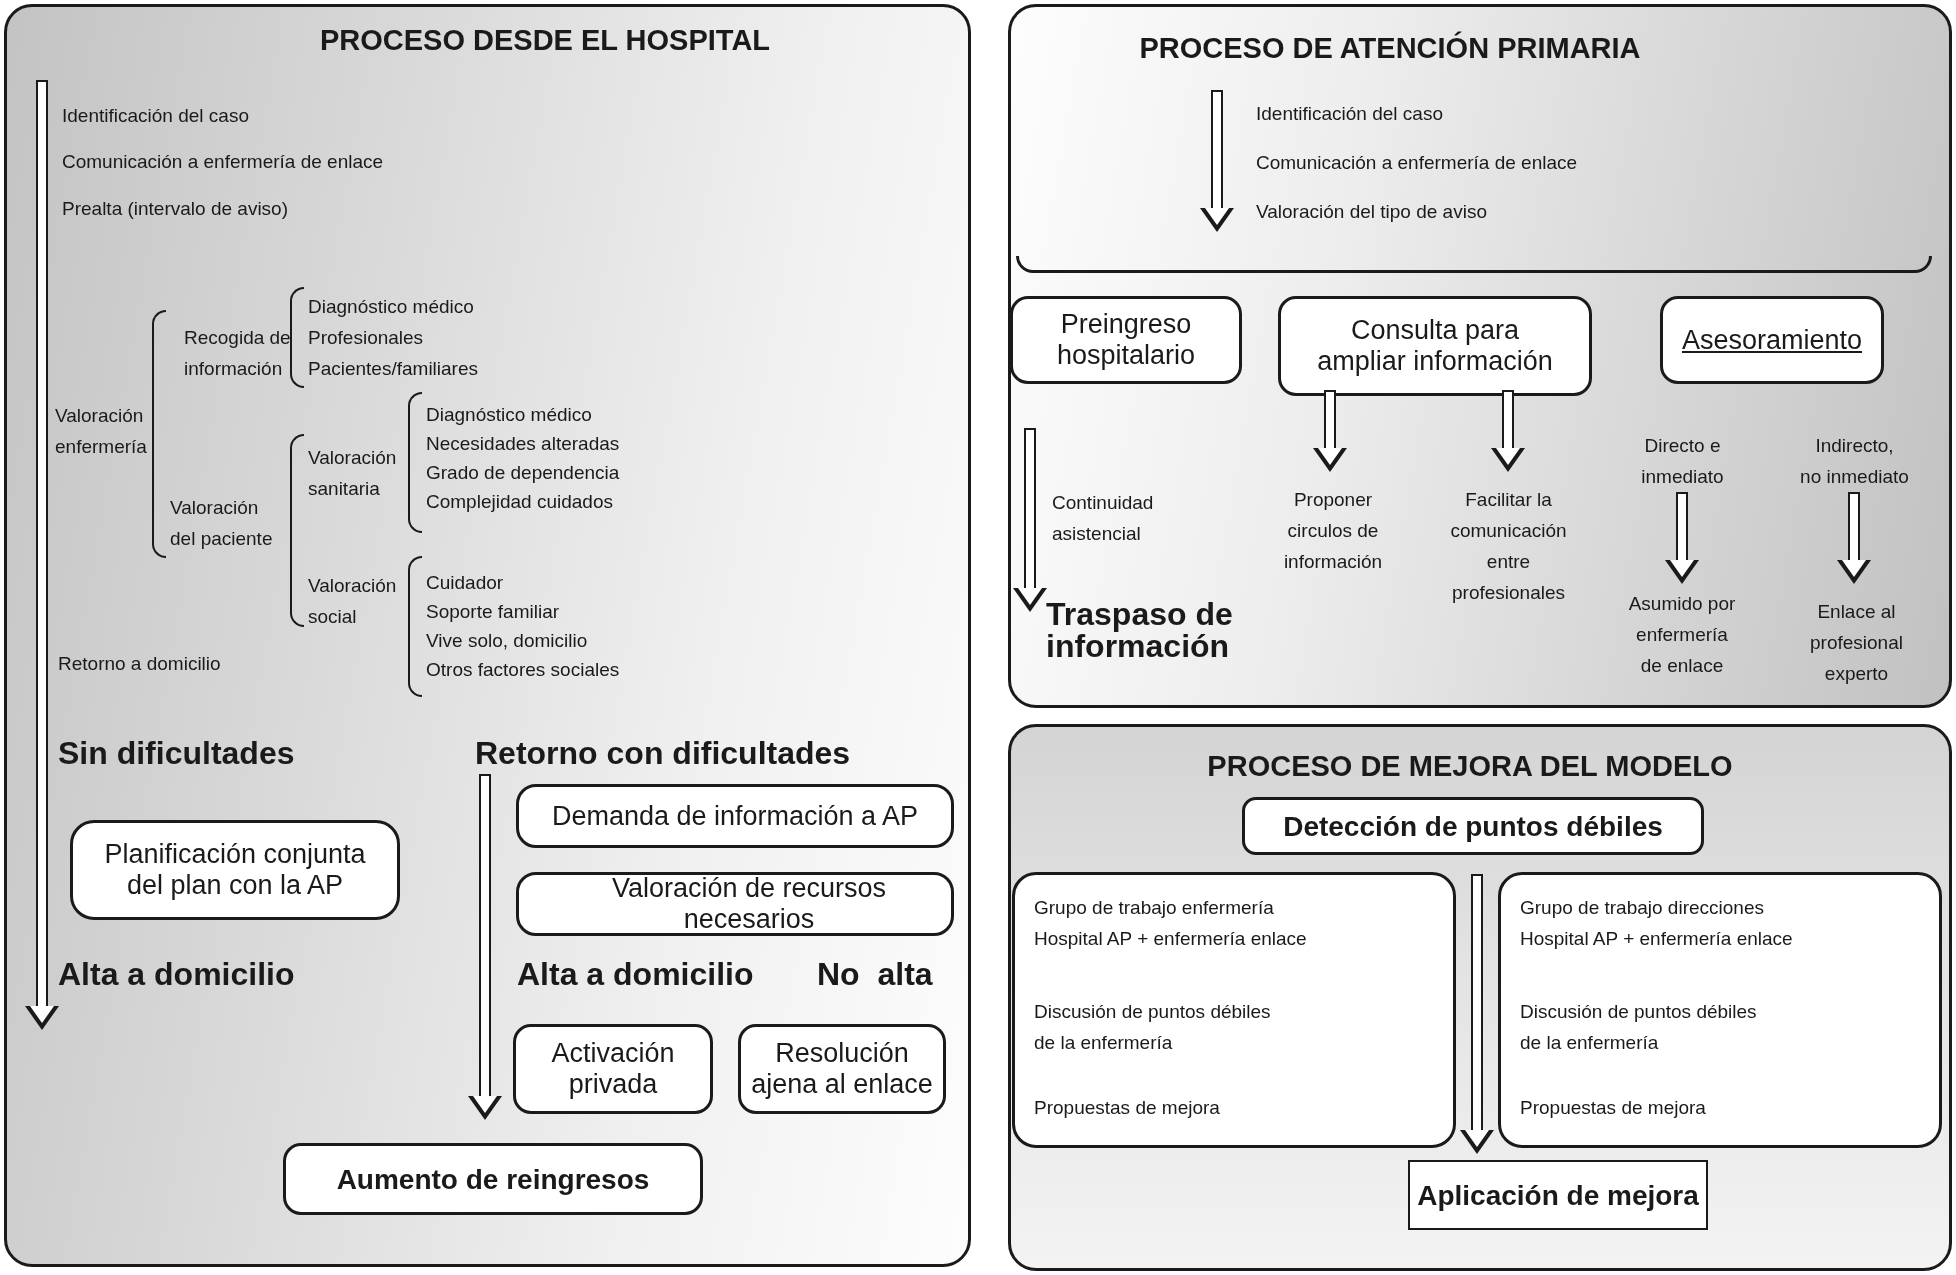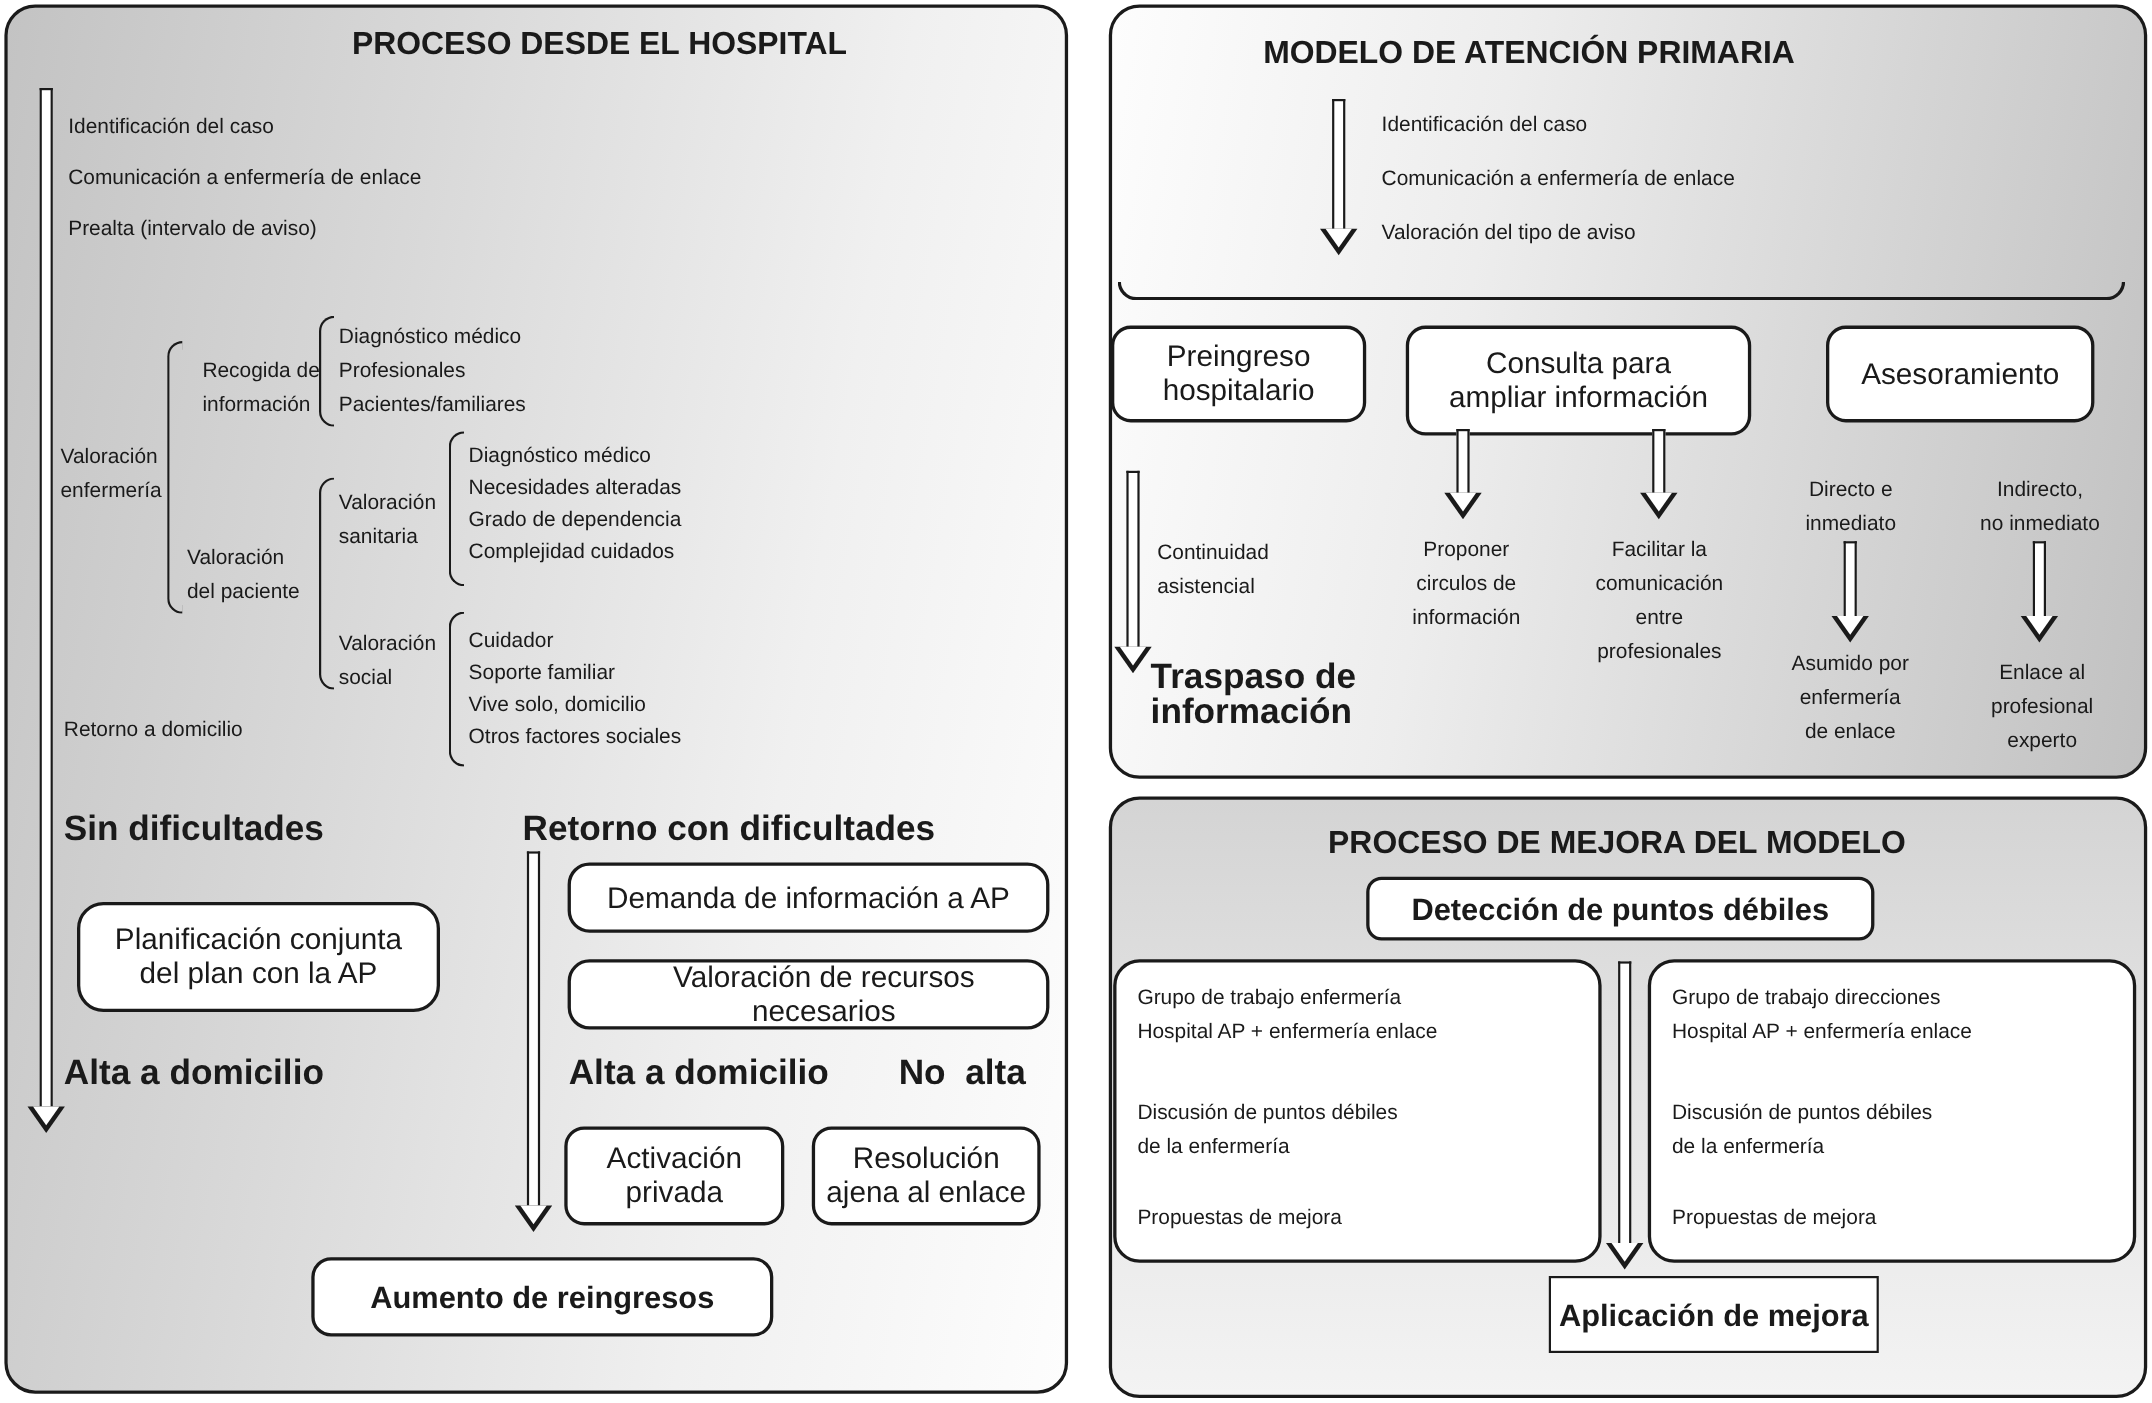--- a/index.html
+++ b/index.html
@@ -131,41 +131,41 @@
     <span>Resolución
 ajena al enlace</span>
   </div>
 
   <div class="box b" style="left:283px;top:1143px;width:420px;height:72px;font-size:28px;">
     <span>Aumento de reingresos</span>
   </div>
 
   <div class="panel" id="panel-ap"></div>
 
-  <div class="title" style="left:1090px;top:32px;width:600px;">MODELO DE ATENCIÓN PRIMARIA</div>
+  <div class="title" style="left:1090px;top:32px;width:600px;">PROCESO DE ATENCIÓN PRIMARIA</div>
 
   <div class="varrow" style="left:1198px;top:90px;width:38px;height:142px;">
     <div class="shaft"></div>
     <div class="head"></div>
   </div>
   <div class="t" style="left:1256px;top:98px;">Identificación del caso</div>
   <div class="t" style="left:1256px;top:147px;">Comunicación a enfermería de enlace</div>
   <div class="t" style="left:1256px;top:196px;">Valoración del tipo de aviso</div>
 
   <div class="brk-u" style="left:1016px;top:256px;width:916px;"></div>
 
   <div class="box" style="left:1010px;top:296px;width:232px;height:88px;">
     <span>Preingreso
 hospitalario</span>
   </div>
   <div class="box" style="left:1278px;top:296px;width:314px;height:100px;">
     <span>Consulta para
 ampliar información</span>
   </div>
-  <div class="box" style="left:1660px;top:296px;width:244px;height:88px;">
+  <div class="box" style="left:1660px;top:296px;width:224px;height:88px;text-decoration:underline;">
     <span>Asesoramiento</span>
   </div>
 
   <div class="varrow" style="left:1012px;top:428px;width:36px;height:184px;">
     <div class="shaft"></div>
     <div class="head"></div>
   </div>
   <div class="t" style="left:1052px;top:487px;">Continuidad
 asistencial</div>
   <div class="t b f28" style="left:1046px;top:598px;">Traspaso de

